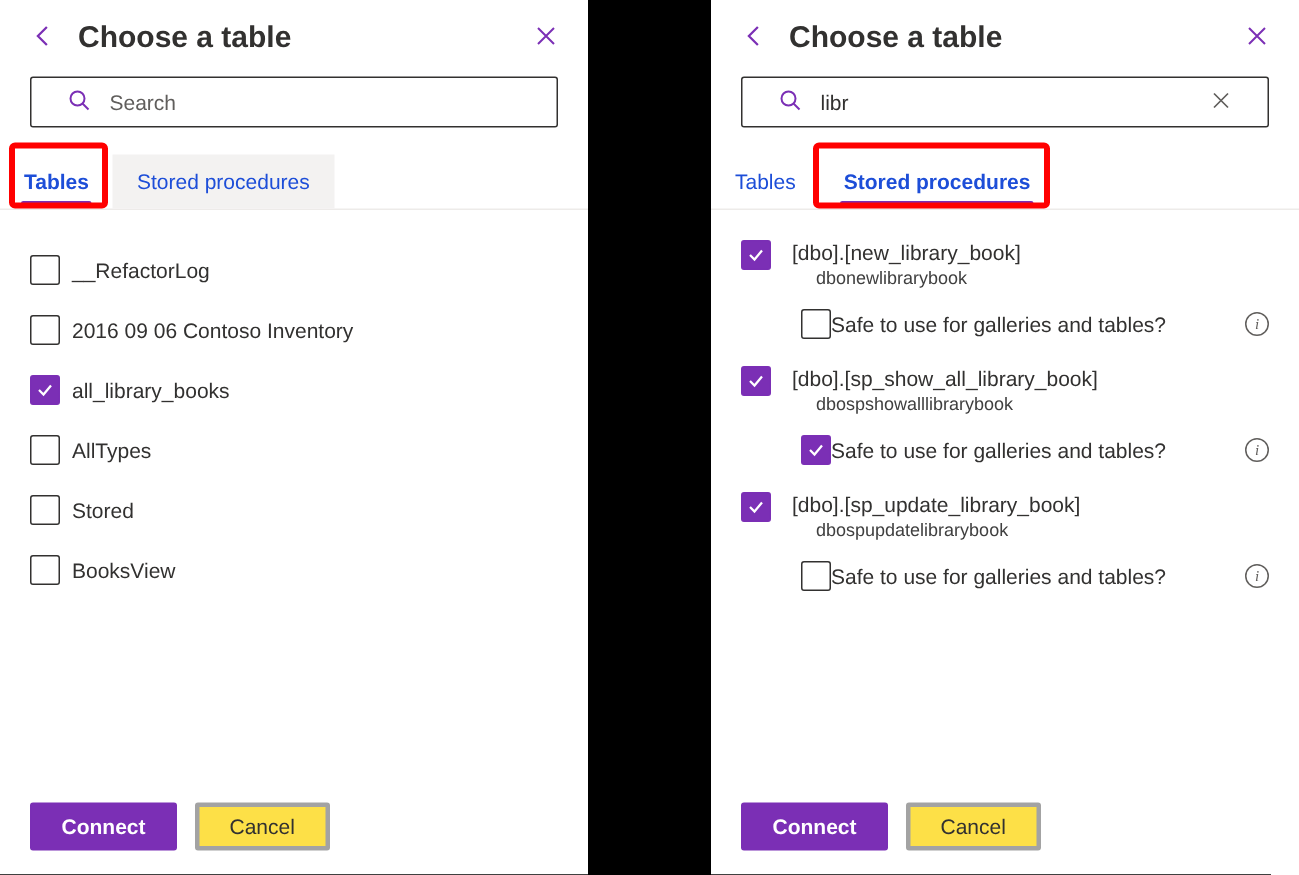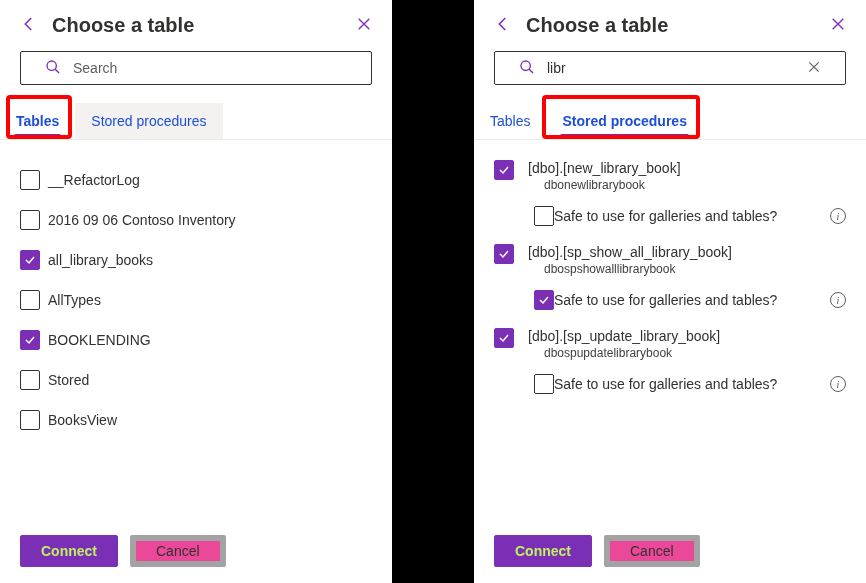--- a/index.html
+++ b/index.html
@@ -176,27 +176,27 @@
   .btn {
     height: 32px;
     padding: 0 20px;
     border-radius: 2px;
     font-size: 14px;
     cursor: pointer;
     border: 1px solid transparent;
   }
   .btn.primary {
     background: #7b2fb5;
-    color: #bef264;
+    color: #ffffff;
     font-weight: 600;
     border-color: #7b2fb5;
   }
   .btn.secondary {
-    background: #ec4899;
-    border: 6px solid #a3a3a3;
+    background: #fde047;
+    border: 3px solid #a3a3a3;
     color: #323130;
   }
 </style>
 </head>
 <body>
 
 <div class="panel">
   <div class="header">
     <span class="back-icon">
       <svg viewBox="0 0 24 24">
@@ -243,28 +243,20 @@
             <path d="M4 12 L10 18 L20 6"></path>
           </svg>
         </span>
         <span class="row-label">all_library_books</span>
       </div>
       <div class="row">
         <span class="cb"></span>
         <span class="row-label">AllTypes</span>
       </div>
       <div class="row">
-        <span class="cb checked">
-          <svg viewBox="0 0 24 24">
-            <path d="M4 12 L10 18 L20 6"></path>
-          </svg>
-        </span>
-        <span class="row-label">BOOKLENDING</span>
-      </div>
-      <div class="row">
         <span class="cb"></span>
         <span class="row-label">Stored</span>
       </div>
       <div class="row">
         <span class="cb"></span>
         <span class="row-label">BooksView</span>
       </div>
     </div>
   <div class="footer">
     <button class="btn primary">Connect</button>

